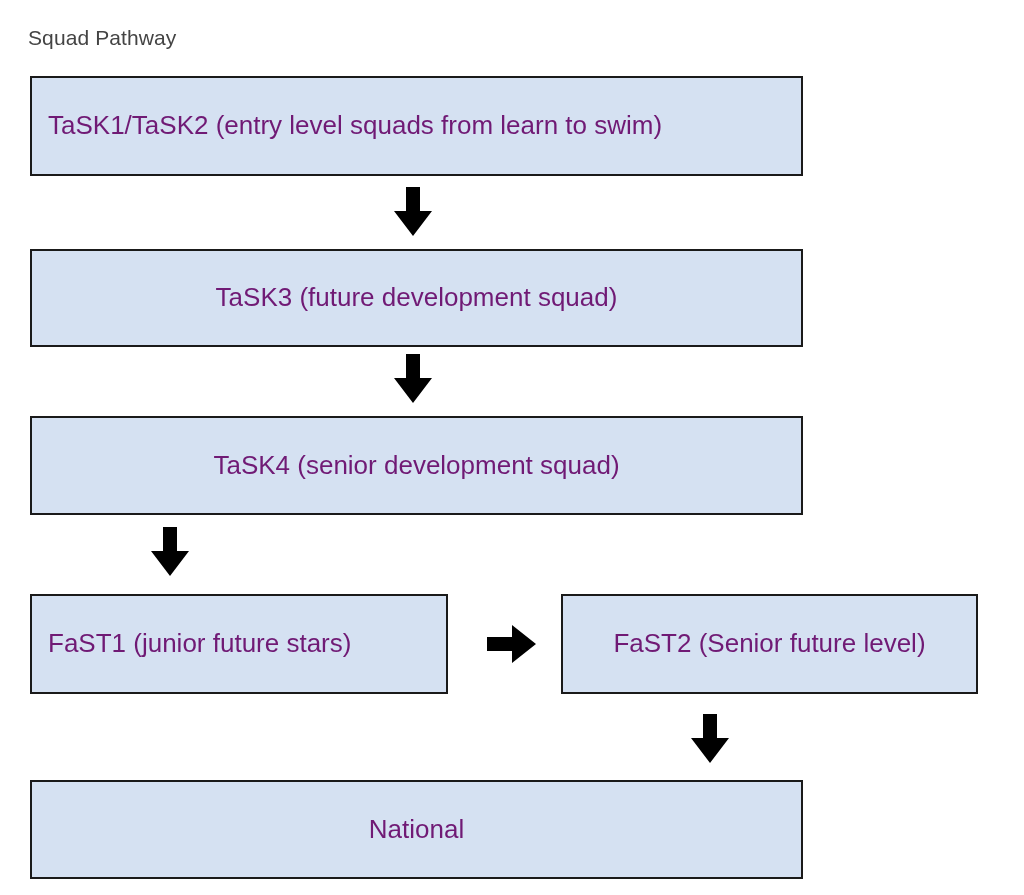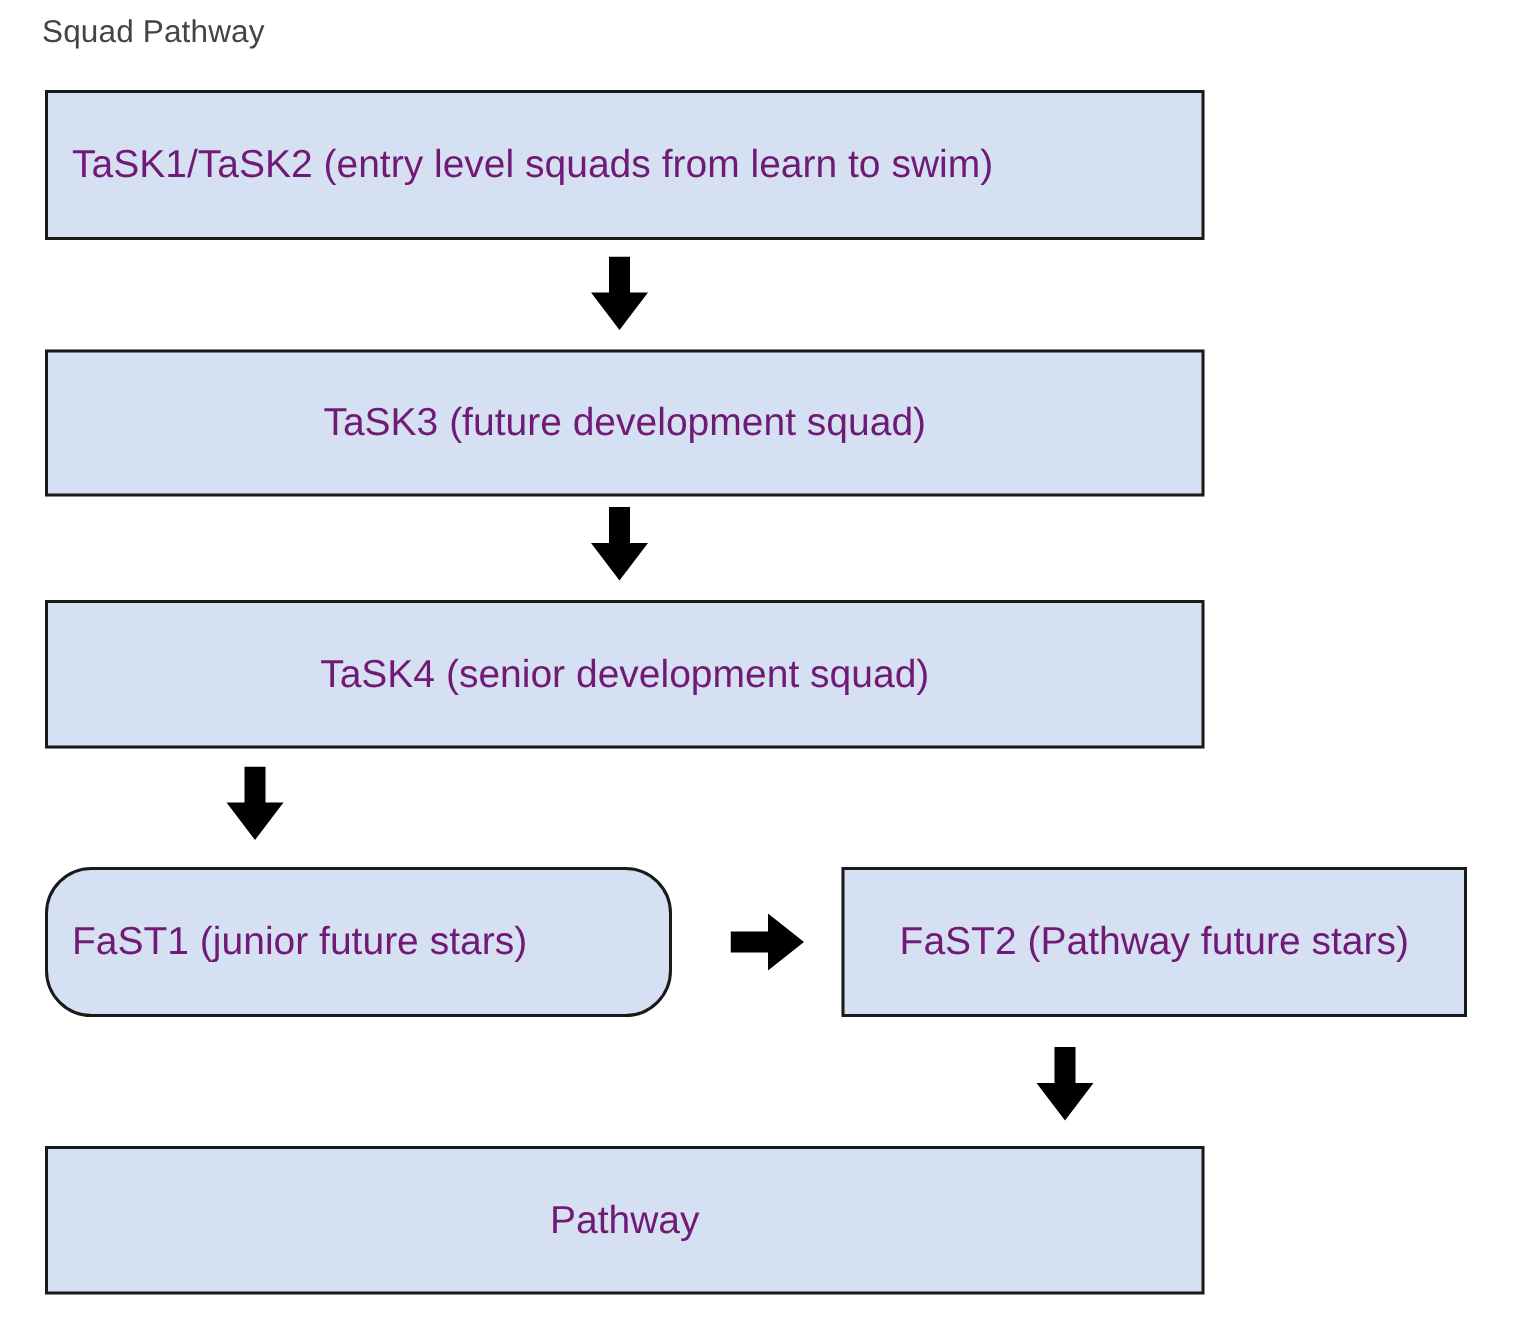--- a/index.html
+++ b/index.html
@@ -11,20 +11,21 @@
     width: 1024px;
     height: 895px;
     font-family: "Liberation Sans", sans-serif;
     overflow: hidden;
   }
   #canvas {
     position: relative;
     width: 1024px;
     height: 802px;
     background: #ffffff;
+    margin-top: 16px;
   }
 
   .diagram-title {
     position: absolute;
     left: 28px;
     top: 10px;
     font-size: 21px;
     color: #444444;
     letter-spacing: 0.1px;
     white-space: nowrap;
@@ -82,31 +83,31 @@
   </div>
 
   <div class="node" style="left:30px; top:400px; width:773px; height:99px;">TaSK4 (senior development squad)</div>
 
   <div class="arrow" style="left:150px; top:511px;">
     <svg width="40" height="50" viewBox="0 0 40 50" aria-hidden="true">
       <polygon points="13,0 27,0 27,24 39,24 20,49 1,24 13,24" fill="#000000"></polygon>
     </svg>
   </div>
 
-  <div class="node left-align" style="left:30px; top:578px; width:418px; height:100px;border-radius:31px;">FaST1 (junior future stars)</div>
+  <div class="node left-align" style="left:30px; top:578px; width:418px; height:100px;">FaST1 (junior future stars)</div>
 
   <div class="arrow" style="left:487px; top:608px;">
     <svg width="50" height="40" viewBox="0 0 50 40" aria-hidden="true">
       <polygon points="0,13 25,13 25,1 49,20 25,39 25,27 0,27" fill="#000000"></polygon>
     </svg>
   </div>
 
-  <div class="node" style="left:561px; top:578px; width:417px; height:100px;">FaST2 (Pathway future stars)</div>
+  <div class="node" style="left:561px; top:578px; width:417px; height:100px;">FaST2 (Senior future level)</div>
 
   <div class="arrow" style="left:690px; top:698px;">
     <svg width="40" height="50" viewBox="0 0 40 50" aria-hidden="true">
       <polygon points="13,0 27,0 27,24 39,24 20,49 1,24 13,24" fill="#000000"></polygon>
     </svg>
   </div>
 
-  <div class="node" style="left:30px; top:764px; width:773px; height:99px;">Pathway</div>
+  <div class="node" style="left:30px; top:764px; width:773px; height:99px;">National</div>
 
 </div>
 
 </body></html>

